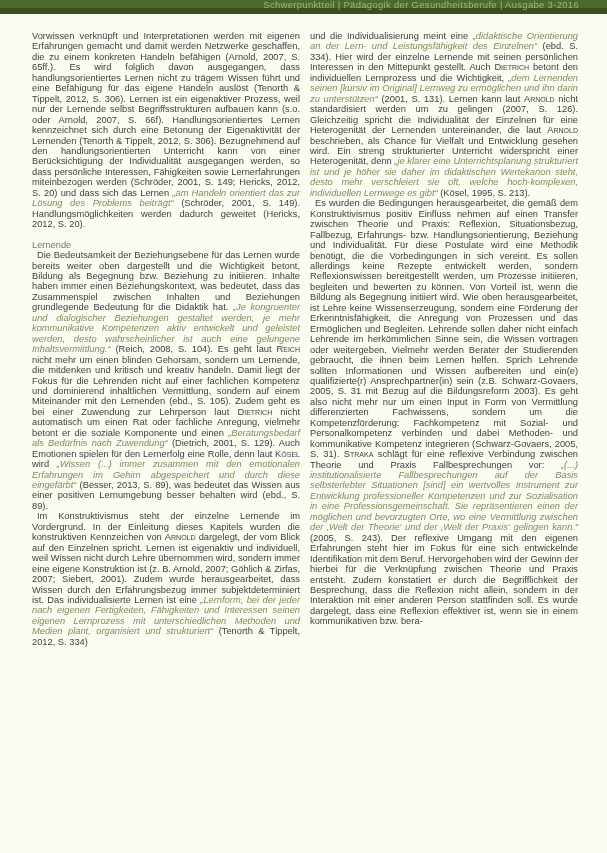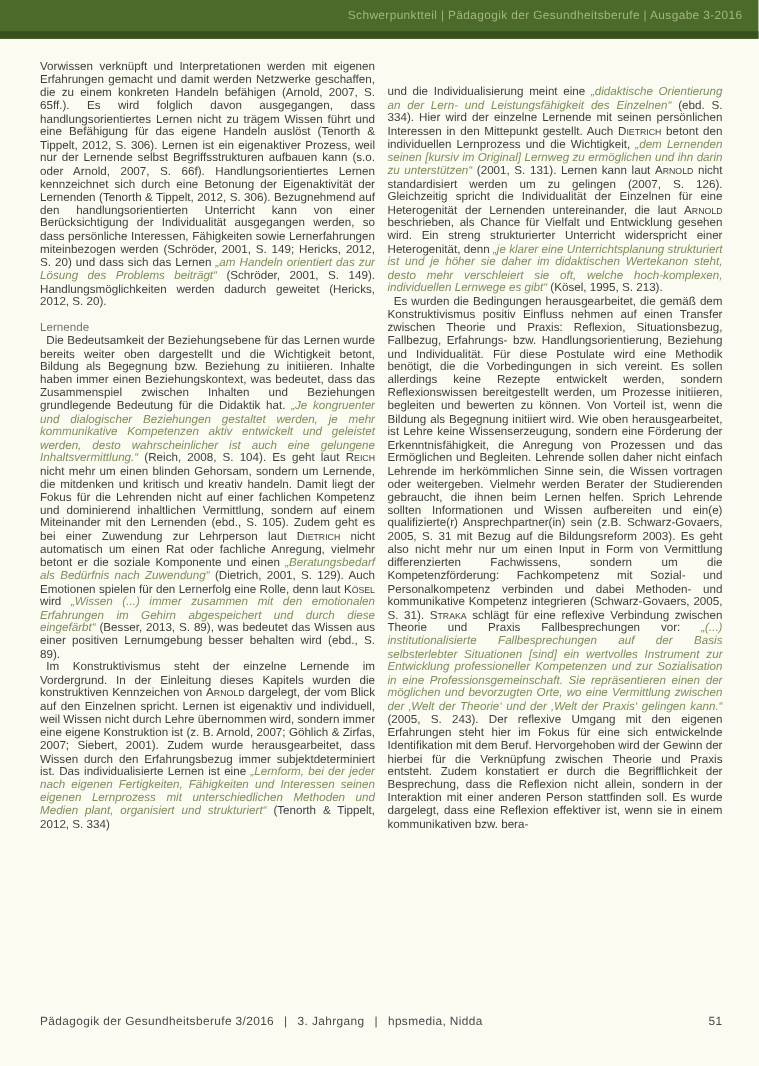--- a/index.html
+++ b/index.html
@@ -8,39 +8,38 @@
     font-family:"Liberation Sans", sans-serif;
     background:#fbfbf2;
   }
   .page {
     position:relative;
     width:607px; height:853px;
     background:#fbfbf2;
     overflow:hidden;
   }
   .header-bar {
-    height:31px;
+    height:14px;
     background:#4c6a2a;
     border-bottom:6px solid #36511d;
     display:flex;
     align-items:center;
     justify-content:flex-end;
-    padding-right:13px;
+    padding-right:28px;
     box-sizing:border-box;
   }
   .header-text {
     color:#a3b77d;
     font-size:9.5px;
     letter-spacing:0.3px;
   }
   .content {
     display:flex;
     gap:10px;
     padding:17px 29px 0 32px;
-    align-items:flex-end;
   }
   .column {
     flex:1;
     min-width:0;
     text-align:justify;
     font-size:9.3px;
     line-height:10.45px;
     color:#3e3e3e;
     hyphens:auto;
     -webkit-hyphens:auto;
@@ -87,18 +86,14 @@
         <div class="subhead">Lernende</div>
         <p class="indent"><span class="n">Die Bedeutsamkeit der Beziehungsebene für das Lernen wurde bereits weiter oben dargestellt und die Wichtigkeit betont, Bildung als Begegnung bzw. Beziehung zu initiieren. Inhalte haben immer einen Beziehungskontext, was bedeutet, dass das Zusammenspiel zwischen Inhalten und Beziehungen grundlegende Bedeutung für die Didaktik hat. </span><span class="q">„Je kongruenter und dialogischer Beziehungen gestaltet werden, je mehr kommunikative Kompetenzen aktiv entwickelt und geleistet werden, desto wahrscheinlicher ist auch eine gelungene Inhaltsvermittlung.“</span><span class="n"> (Reich, 2008, S. 104). Es geht laut </span><span class="sc">Reich</span><span class="n"> nicht mehr um einen blinden Gehorsam, sondern um Lernende, die mitdenken und kritisch und kreativ handeln. Damit liegt der Fokus für die Lehrenden nicht auf einer fachlichen Kompetenz und dominierend inhaltlichen Vermittlung, sondern auf einem Miteinander mit den Lernenden (ebd., S. 105). Zudem geht es bei einer Zuwendung zur Lehrperson laut </span><span class="sc">Dietrich</span><span class="n"> nicht automatisch um einen Rat oder fachliche Anregung, vielmehr betont er die soziale Komponente und einen </span><span class="q">„Beratungsbedarf als Bedürfnis nach Zuwendung“</span><span class="n"> (Dietrich, 2001, S. 129). Auch Emotionen spielen für den Lernerfolg eine Rolle, denn laut </span><span class="sc">Kösel</span><span class="n"> wird </span><span class="q">„Wissen (...) immer zusammen mit den emotionalen Erfahrungen im Gehirn abgespeichert und durch diese eingefärbt“</span><span class="n"> (Besser, 2013, S. 89), was bedeutet das Wissen aus einer positiven Lernumgebung besser behalten wird (ebd., S. 89).</span></p>
         <p class="indent"><span class="n">Im Konstruktivismus steht der einzelne Lernende im Vordergrund. In der Einleitung dieses Kapitels wurden die konstruktiven Kennzeichen von </span><span class="sc">Arnold</span><span class="n"> dargelegt, der vom Blick auf den Einzelnen spricht. Lernen ist eigenaktiv und individuell, weil Wissen nicht durch Lehre übernommen wird, sondern immer eine eigene Konstruktion ist (z. B. Arnold, 2007; Göhlich &amp; Zirfas, 2007; Siebert, 2001). Zudem wurde herausgearbeitet, dass Wissen durch den Erfahrungsbezug immer subjektdeterminiert ist. Das individualisierte Lernen ist eine </span><span class="q">„Lernform, bei der jeder nach eigenen Fertigkeiten, Fähigkeiten und Interessen seinen eigenen Lernprozess mit unterschiedlichen Methoden und Medien plant, organisiert und strukturiert“</span><span class="n"> (Tenorth &amp; Tippelt, 2012, S. 334)</span></p>
       </section>
     <section class="column">
         <p><span class="n">und die Individualisierung meint eine </span><span class="q">„didaktische Orientierung an der Lern- und Leistungsfähigkeit des Einzelnen“</span><span class="n"> (ebd. S. 334). Hier wird der einzelne Lernende mit seinen persönlichen Interessen in den Mittepunkt gestellt. Auch </span><span class="sc">Dietrich</span><span class="n"> betont den individuellen Lernprozess und die Wichtigkeit, </span><span class="q">„dem Lernenden seinen [kursiv im Original] Lernweg zu ermöglichen und ihn darin zu unterstützen“</span><span class="n"> (2001, S. 131). Lernen kann laut </span><span class="sc">Arnold</span><span class="n"> nicht standardisiert werden um zu gelingen (2007, S. 126). Gleichzeitig spricht die Individualität der Einzelnen für eine Heterogenität der Lernenden untereinander, die laut </span><span class="sc">Arnold</span><span class="n"> beschrieben, als Chance für Vielfalt und Entwicklung gesehen wird. Ein streng strukturierter Unterricht widerspricht einer Heterogenität, denn </span><span class="q">„je klarer eine Unterrichtsplanung strukturiert ist und je höher sie daher im didaktischen Wertekanon steht, desto mehr verschleiert sie oft, welche hoch-komplexen, individuellen Lernwege es gibt“</span><span class="n"> (Kösel, 1995, S. 213).</span></p>
         <p class="indent"><span class="n">Es wurden die Bedingungen herausgearbeitet, die gemäß dem Konstruktivismus positiv Einfluss nehmen auf einen Transfer zwischen Theorie und Praxis: Reflexion, Situationsbezug, Fallbezug, Erfahrungs- bzw. Handlungsorientierung, Beziehung und Individualität. Für diese Postulate wird eine Methodik benötigt, die die Vorbedingungen in sich vereint. Es sollen allerdings keine Rezepte entwickelt werden, sondern Reflexionswissen bereitgestellt werden, um Prozesse initiieren, begleiten und bewerten zu können. Von Vorteil ist, wenn die Bildung als Begegnung initiiert wird. Wie oben herausgearbeitet, ist Lehre keine Wissenserzeugung, sondern eine Förderung der Erkenntnisfähigkeit, die Anregung von Prozessen und das Ermöglichen und Begleiten. Lehrende sollen daher nicht einfach Lehrende im herkömmlichen Sinne sein, die Wissen vortragen oder weitergeben. Vielmehr werden Berater der Studierenden gebraucht, die ihnen beim Lernen helfen. Sprich Lehrende sollten Informationen und Wissen aufbereiten und ein(e) qualifizierte(r) Ansprechpartner(in) sein (z.B. Schwarz-Govaers, 2005, S. 31 mit Bezug auf die Bildungsreform 2003). Es geht also nicht mehr nur um einen Input in Form von Vermittlung differenzierten Fachwissens, sondern um die Kompetenzförderung: Fachkompetenz mit Sozial- und Personalkompetenz verbinden und dabei Methoden- und kommunikative Kompetenz integrieren (Schwarz-Govaers, 2005, S. 31). </span><span class="sc">Straka</span><span class="n"> schlägt für eine reflexive Verbindung zwischen Theorie und Praxis Fallbesprechungen vor: </span><span class="q">„(...) institutionalisierte Fallbesprechungen auf der Basis selbsterlebter Situationen [sind] ein wertvolles Instrument zur Entwicklung professioneller Kompetenzen und zur Sozialisation in eine Professionsgemeinschaft. Sie repräsentieren einen der möglichen und bevorzugten Orte, wo eine Vermittlung zwischen der ‚Welt der Theorie‘ und der ‚Welt der Praxis‘ gelingen kann.“</span><span class="n"> (2005, S. 243). Der reflexive Umgang mit den eigenen Erfahrungen steht hier im Fokus für eine sich entwickelnde Identifikation mit dem Beruf. Hervorgehoben wird der Gewinn der hierbei für die Verknüpfung zwischen Theorie und Praxis entsteht. Zudem konstatiert er durch die Begrifflichkeit der Besprechung, dass die Reflexion nicht allein, sondern in der Interaktion mit einer anderen Person stattfinden soll. Es wurde dargelegt, dass eine Reflexion effektiver ist, wenn sie in einem kommunikativen bzw. bera-</span></p>
       </section>
   </div>
 
-  <div class="page-footer">
-    <span class="footer-info"><span>Pädagogik der Gesundheitsberufe 3/2016</span><span class="sep">|</span><span>3. Jahrgang</span><span class="sep">|</span><span>hpsmedia, Nidda</span></span>
-    <span class="footer-page">51</span>
-  </div>
 
 </div>
 
 </body></html>

